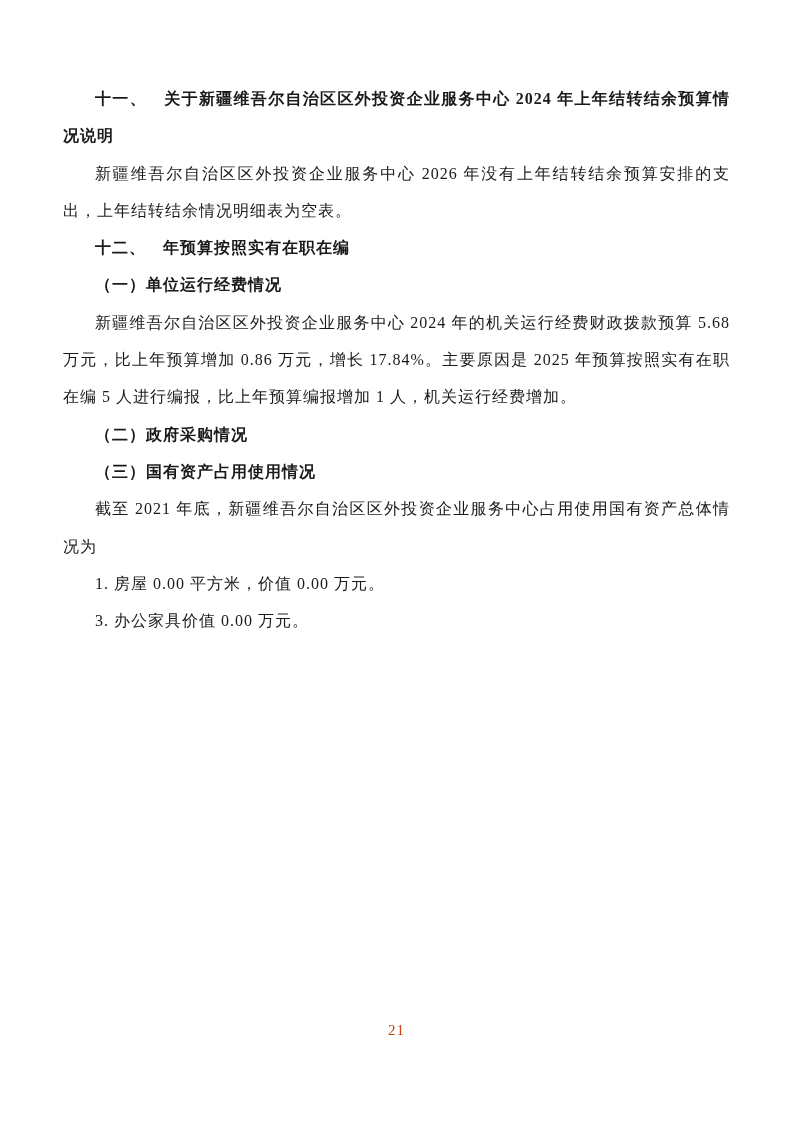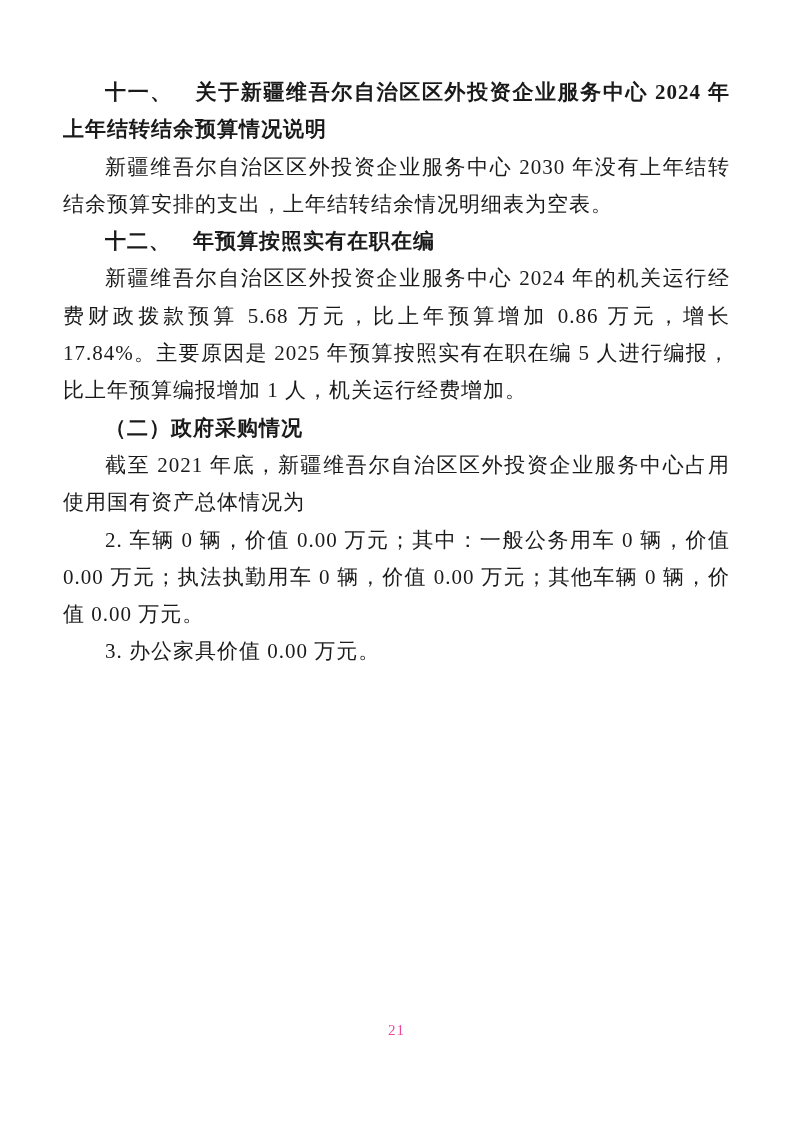--- a/index.html
+++ b/index.html
@@ -13,23 +13,23 @@
     height: 1122px;
     margin: 0 auto;
     background: #ffffff;
     color: #1a1a1a;
     font-family: "Liberation Serif", "DejaVu Serif", serif;
     overflow: hidden;
   }
   .doc {
     position: absolute;
     left: 63px;
-    top: 74px;
+    top: 80px;
     width: 667px;
-    font-size: 21px;
+    font-size: 16px;
     line-height: 37.3px;
     letter-spacing: 1px;
     text-align: justify;
   }
   .doc p {
     margin: 0;
     padding: 0;
     text-indent: 2em;
   }
   .h1 {
@@ -39,31 +39,33 @@
     font-weight: 700;
   }
   .pagenum {
     position: absolute;
     left: 0;
     right: 0;
     top: 1022px;
     text-align: center;
     font-size: 15px;
     letter-spacing: 1px;
-    color: #ec4899;
+    color: #c2410c;
   }
 </style>
 </head>
 <body>
 
 <div class="page">
   <div class="doc">
     <p class="h1">十一、　关于新疆维吾尔自治区区外投资企业服务中心 2024 年上年结转结余预算情况说明</p>
-    <p>新疆维吾尔自治区区外投资企业服务中心 2030 年没有上年结转结余预算安排的支出，上年结转结余情况明细表为空表。</p>
+    <p>新疆维吾尔自治区区外投资企业服务中心 2026 年没有上年结转结余预算安排的支出，上年结转结余情况明细表为空表。</p>
     <p class="h1">十二、　年预算按照实有在职在编</p>
+    <p class="h2">（一）单位运行经费情况</p>
     <p>新疆维吾尔自治区区外投资企业服务中心 2024 年的机关运行经费财政拨款预算 5.68 万元，比上年预算增加 0.86 万元，增长 17.84%。主要原因是 2025 年预算按照实有在职在编 5 人进行编报，比上年预算编报增加 1 人，机关运行经费增加。</p>
     <p class="h2">（二）政府采购情况</p>
+    <p class="h2">（三）国有资产占用使用情况</p>
     <p>截至 2021 年底，新疆维吾尔自治区区外投资企业服务中心占用使用国有资产总体情况为</p>
-    <p>2. 车辆 0 辆，价值 0.00 万元；其中：一般公务用车 0 辆，价值 0.00 万元；执法执勤用车 0 辆，价值 0.00 万元；其他车辆 0 辆，价值 0.00 万元。</p>
+    <p>1. 房屋 0.00 平方米，价值 0.00 万元。</p>
     <p>3. 办公家具价值 0.00 万元。</p>
   </div>
   <div class="pagenum">21</div>
 </div>
 
 </body></html>

